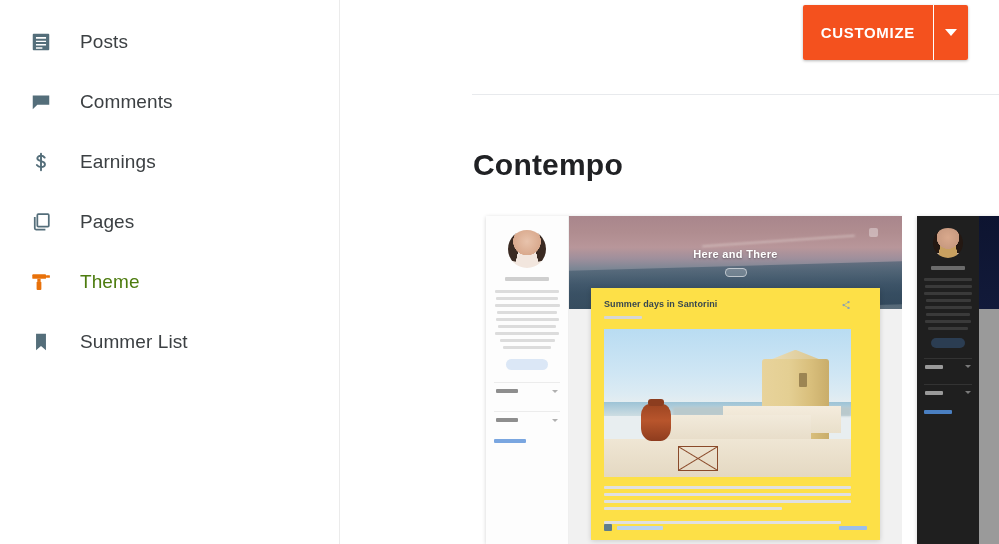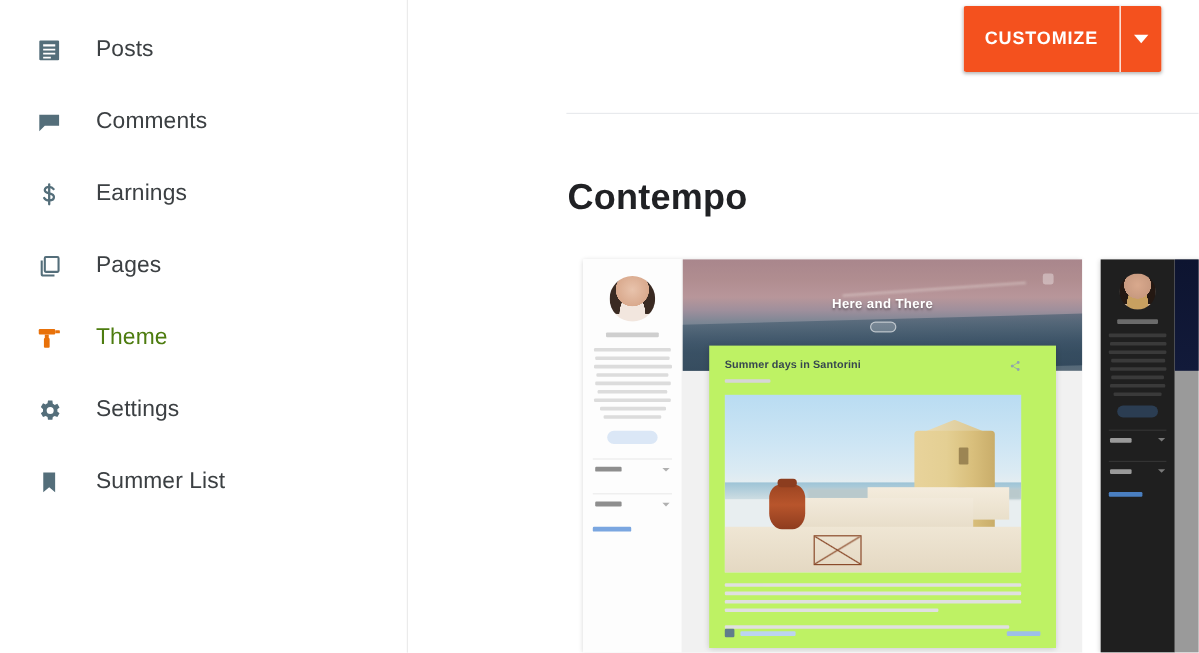--- a/index.html
+++ b/index.html
@@ -218,21 +218,21 @@
     position: absolute; right: 24px; top: 12px;
     width: 9px; height: 9px;
     border-radius: 2px;
     background: rgba(255,255,255,.35);
     z-index: 2;
   }
 
   .pv-card {
     position: absolute;
     left: 22px; right: 22px; top: 72px; bottom: 4px;
-    background: #bef264;
+    background: #fde047;
     box-shadow: 0 1px 5px rgba(0,0,0,.16);
     padding: 11px 29px 0 13px;
     overflow: hidden;
   }
   .pv-card-head { display: flex; align-items: flex-start; justify-content: space-between; }
   .pv-post-title { font-size: 9px; font-weight: bold; color: #37474f; letter-spacing: .1px; }
   .pv-post-date { height: 3px; width: 38px; background: #d6d6d6; margin-top: 7px; border-radius: 1px; }
   .pv-share {
     width: 10px; height: 10px; color: #90a4ae; flex: 0 0 10px; margin-top: 1px;
   }
@@ -426,28 +426,20 @@
         <svg width="22" height="22" viewBox="0 0 24 24" fill="currentColor">
           <rect x="2.5" y="3.5" width="15" height="5" rx="1"></rect>
           <rect x="17.5" y="4.6" width="4.2" height="2.8" rx=".6"></rect>
           <rect x="8" y="8.5" width="3.6" height="3.4"></rect>
           <rect x="7.2" y="11.6" width="5.2" height="9" rx="1"></rect>
         </svg>
       </span>
       <span class="nav-label">Theme</span>
     </div>
 
-    <div class="nav-item">
-      <span class="nav-ico">
-        <svg width="22" height="22" viewBox="0 0 24 24" fill="currentColor">
-          <path d="M19.4 13a7.6 7.6 0 000-2l2-1.6-2-3.4-2.4 1a7.6 7.6 0 00-1.7-1L14.9 3h-4l-.4 2.6c-.6.25-1.2.6-1.7 1l-2.4-1-2 3.4L6.4 11a7.6 7.6 0 000 2l-2 1.6 2 3.4 2.4-1c.5.4 1.1.75 1.7 1l.4 2.6h4l.4-2.6c.6-.25 1.2-.6 1.7-1l2.4 1 2-3.4-2-1.6zM12.9 15.2a3.2 3.2 0 110-6.4 3.2 3.2 0 010 6.4z"></path>
-        </svg>
-      </span>
-      <span class="nav-label">Settings</span>
-    </div>
 
     <div class="nav-item">
       <span class="nav-ico">
         <svg width="22" height="22" viewBox="0 0 24 24" fill="currentColor">
           <path d="M6.6 3h10.8v18l-5.4-4.6L6.6 21V3z"></path>
         </svg>
       </span>
       <span class="nav-label">Summer List</span>
     </div>
 

